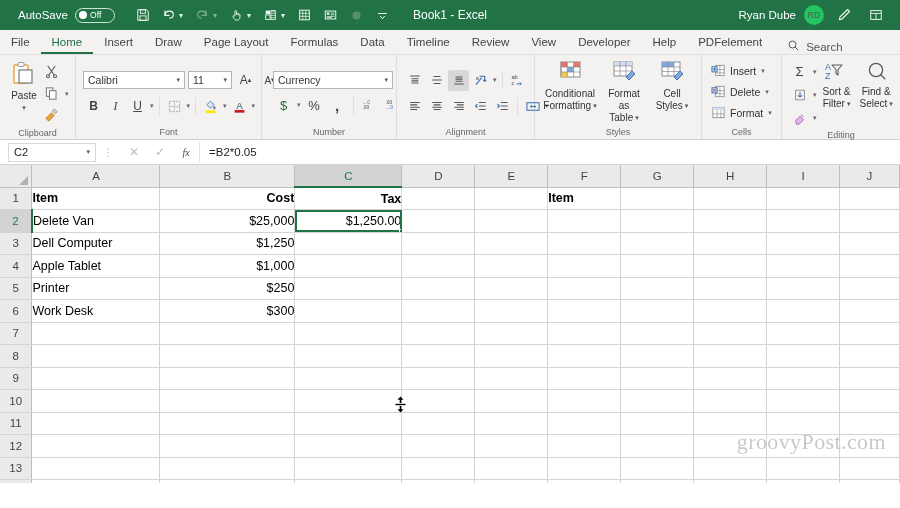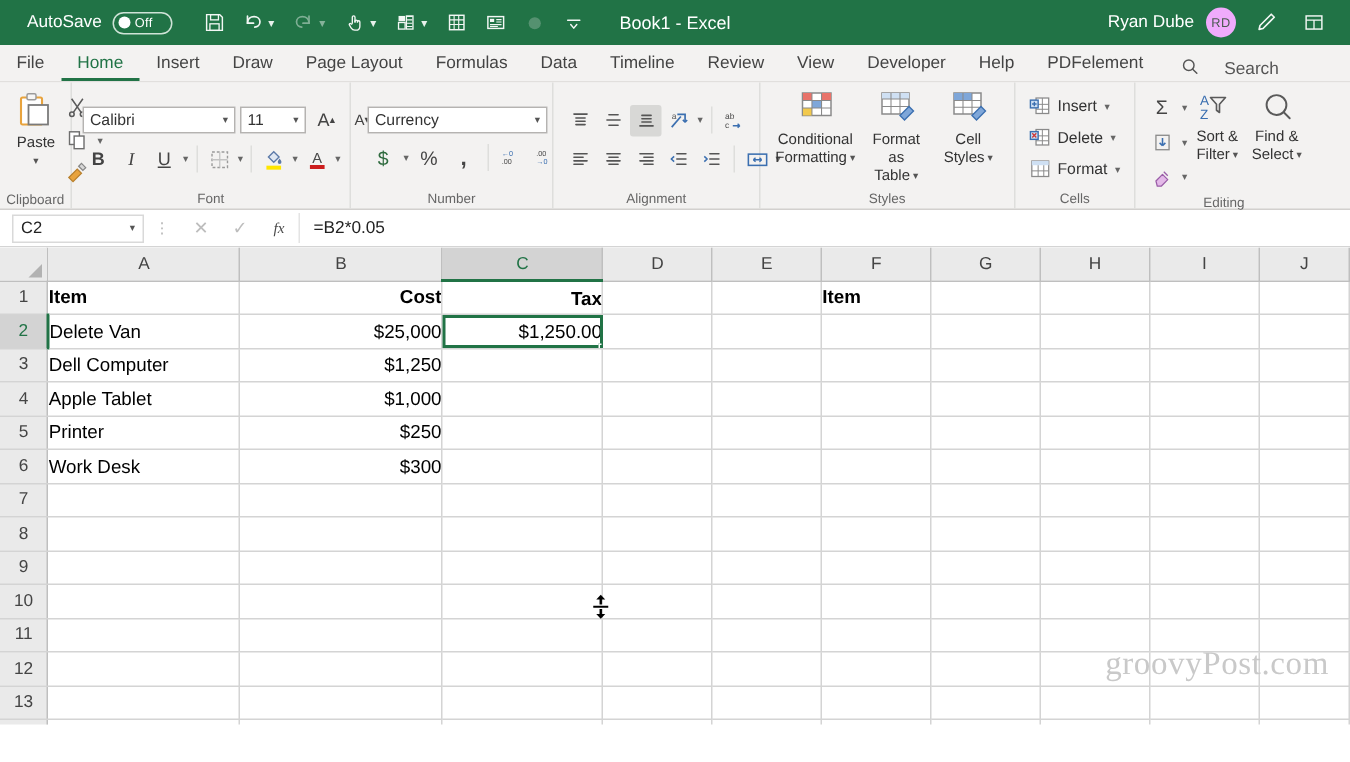--- a/index.html
+++ b/index.html
@@ -39,38 +39,38 @@
     position: absolute; left: 0; right: 0; text-align: center;
     font-size: 12px; pointer-events: none;
   }
   .title-right {
     margin-left: auto; display: flex; align-items: center;
     gap: 8px; padding-right: 12px;
   }
   .user-name { font-size: 11.5px; }
   .avatar {
     width: 20px; height: 20px; border-radius: 50%;
-    background: #f0abfc; color: #4a5a50; font-size: 8.5px;
+    background: #22c55e; color: #4a5a50; font-size: 8.5px;
     display: flex; align-items: center; justify-content: center;
     letter-spacing: .3px;
   }
 
   
   .tabbar {
     height: 25px; background: #f3f2f1;
     display: flex; align-items: flex-end; font-size: 11.5px;
     color: #444; border-bottom: 1px solid #e1dfdd;
   }
   .tab {
     padding: 3px 11px 4px; height: 23px; line-height: 17px;
     color: #444; white-space: nowrap;
   }
   .tab.active { color: #217346; border-bottom: 2px solid #217346; font-weight: normal; }
   .searchbox {
-    display: flex; align-items: center; gap: 16px;
+    display: flex; align-items: center; gap: 6px;
     margin-left: 14px; color: #555; font-size: 11.5px;
   }
   .search-ic { display: block; }
 
   
   .ribbon {
     height: 85px; background: #f3f2f1; display: flex;
     border-bottom: 1px solid #d2d0ce; position: relative;
   }
   .group {
@@ -307,21 +307,21 @@
           <circle cx="6.8" cy="6.8" r="4.3" fill="none" stroke="#555" stroke-width="1.2"></circle>
           <path d="M10 10l3.4 3.4" stroke="#555" stroke-width="1.2" stroke-linecap="round"></path>
         </svg>
     </span>
     <span>Search</span>
   </div>
 </div>
 
 <div class="ribbon">
 
-  <div class="group" style="width:48px">
+  <div class="group" style="width:76px">
     <div class="group-body" style="align-items:flex-start;padding-top:2px">
       <div class="bigbtn" style="width:34px">
         <svg width="26" height="28" viewBox="0 0 26 28">
           <rect x="3" y="4" width="14" height="18" rx="1" fill="#fff" stroke="#e8a33d" stroke-width="1.4"></rect>
           <rect x="7" y="1.5" width="6" height="4" rx="1" fill="#f6f6f6" stroke="#9b9b9b" stroke-width="1"></rect>
           <rect x="8" y="9" width="13" height="13" fill="#fff" stroke="#7a7a7a" stroke-width="1.2"></rect>
         </svg>
         <span class="cap">Paste</span>
         <span style="font-size:7px;color:#555">▾</span>
       </div>

